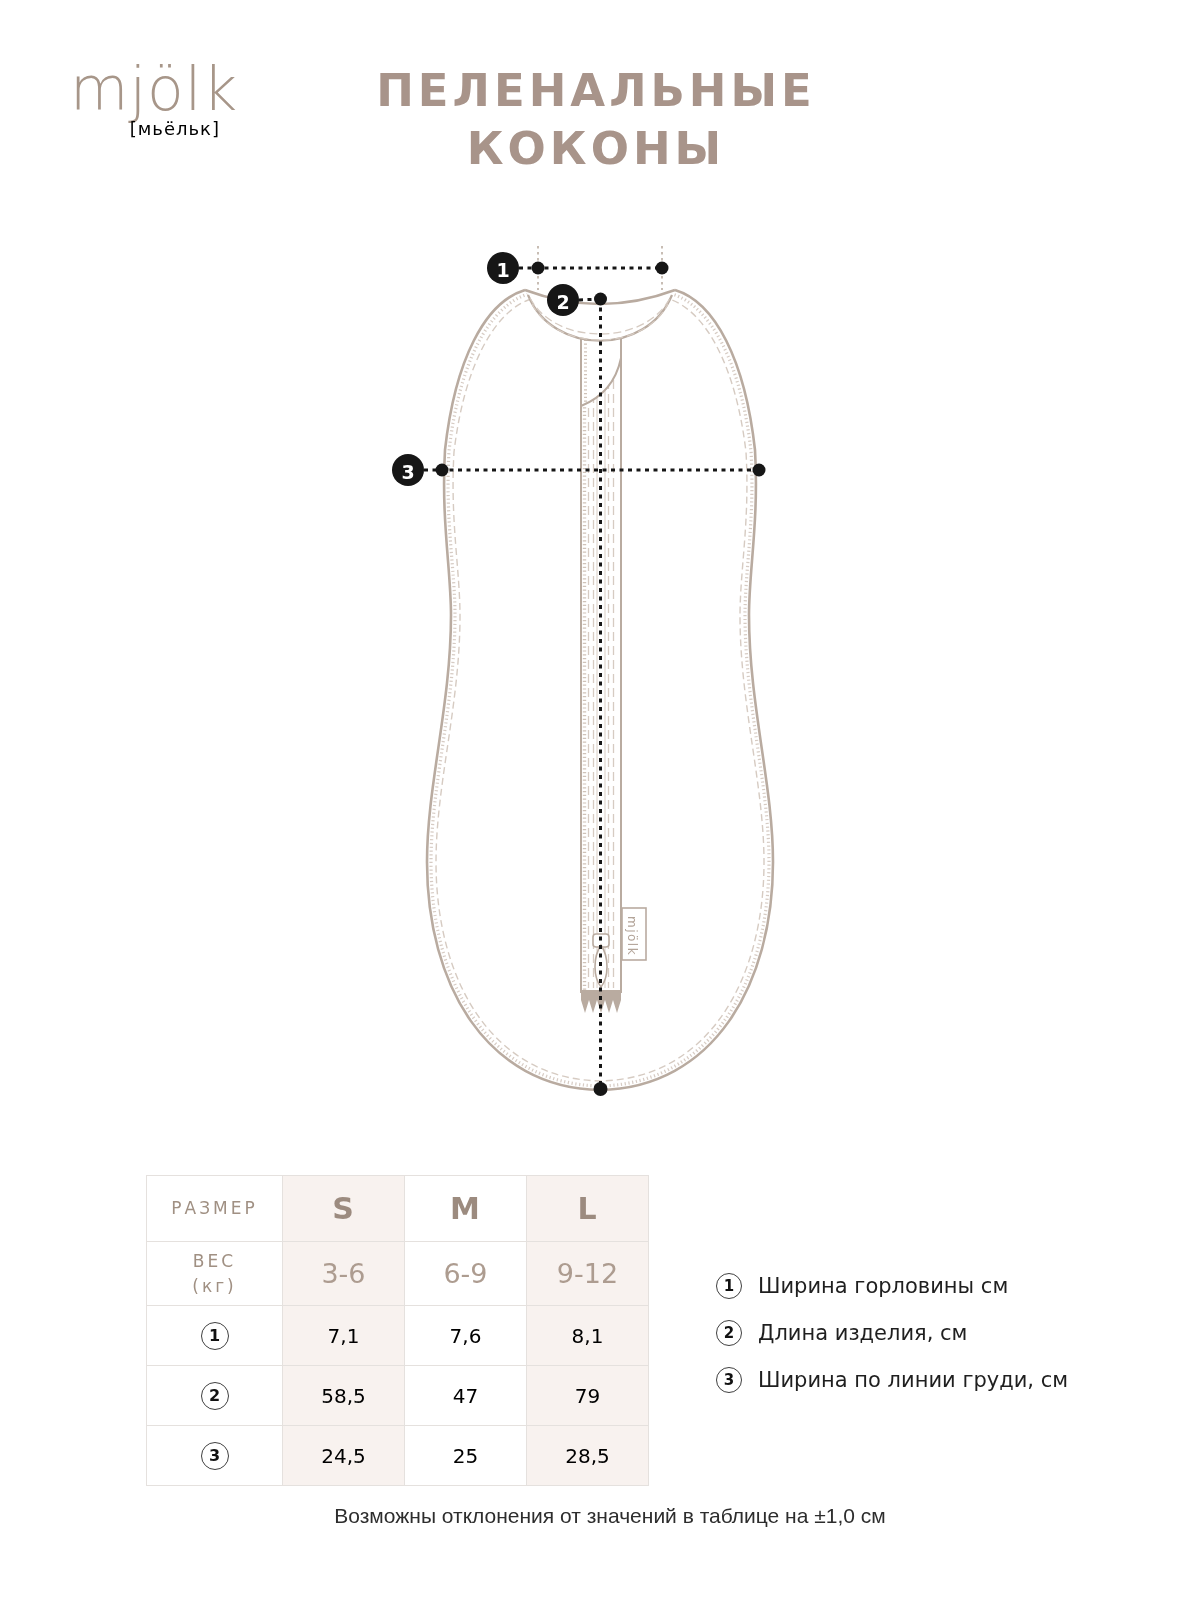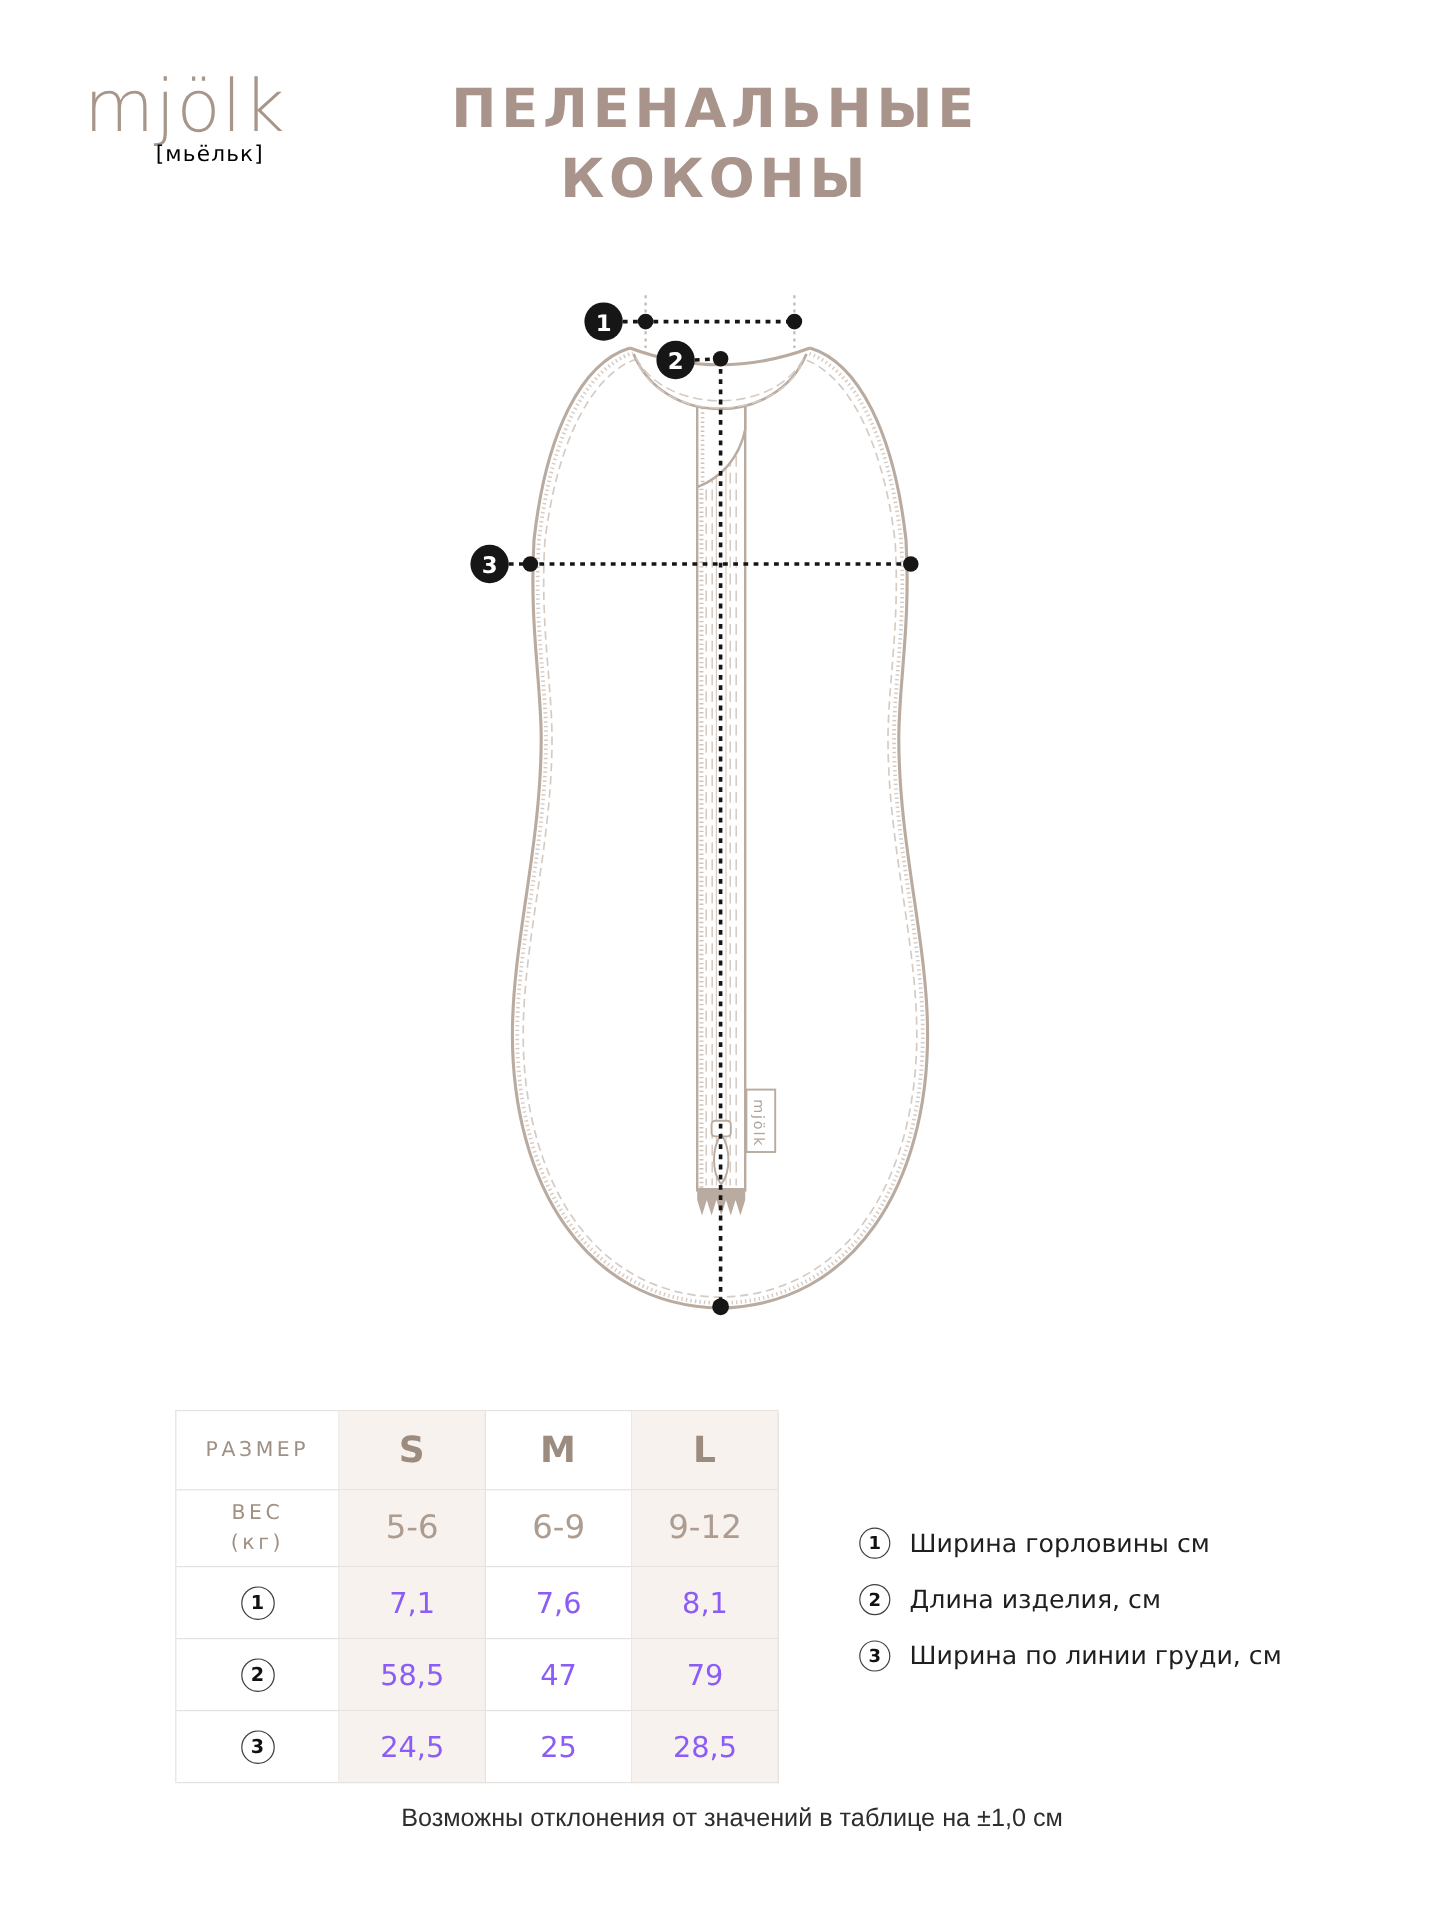--- a/index.html
+++ b/index.html
@@ -47,21 +47,21 @@
   .cell {
     border-right:1px solid #e5e1de;
     border-bottom:1px solid #e5e1de;
     display:flex; flex-direction:column;
     align-items:center; justify-content:center;
   }
   .cell.shade { background:#f8f2ef; }
   .cell-label { font-size:17px; letter-spacing:3px; font-weight:500; color:#a09083; line-height:1.45; }
   .cell-size  { font-size:30px; font-weight:600; letter-spacing:1px; color:#9c8b7f; }
   .cell-weight{ font-size:27px; font-weight:400; color:#ad9c90; }
-  .cell-value { font-size:24px; font-weight:400; color:#8b5cf6; }
+  .cell-value { font-size:20px; font-weight:400; color:#000000; }
 
   .badge {
     width:28px; height:28px; border:1.6px solid #3f3f3f; border-radius:50%;
     display:flex; align-items:center; justify-content:center;
     font-size:16px; font-weight:700; color:#111; background:#fff;
   }
 
   
   .legend {
     position:absolute; left:716px; top:1273px;
@@ -162,21 +162,21 @@
     </div>
     <div class="cell shade">
       <span class="cell-size">L</span>
     </div>
 
     <div class="cell">
       <span class="cell-label">ВЕС</span>
       <span class="cell-label">(кг)</span>
     </div>
     <div class="cell shade">
-      <span class="cell-weight">5-6</span>
+      <span class="cell-weight">3-6</span>
     </div>
     <div class="cell">
       <span class="cell-weight">6-9</span>
     </div>
     <div class="cell shade">
       <span class="cell-weight">9-12</span>
     </div>
 
     <div class="cell">
       <span class="badge">1</span>

